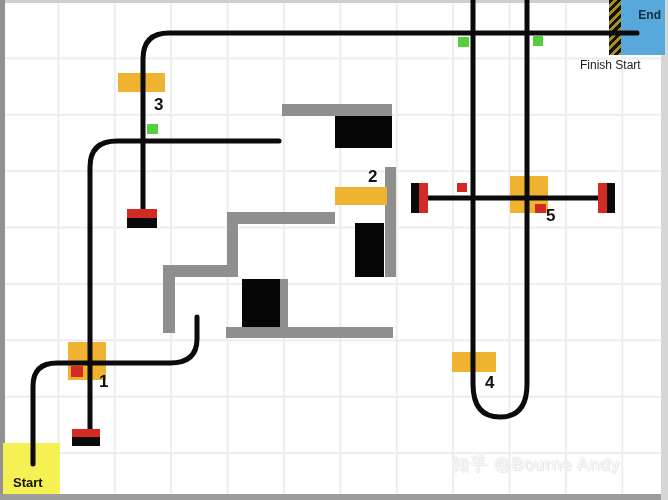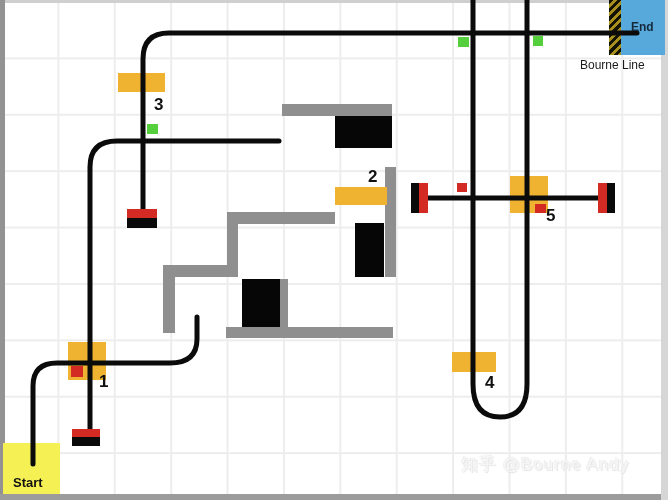--- a/index.html
+++ b/index.html
@@ -13,26 +13,26 @@
     font-family:"Liberation Sans",sans-serif;
   }
   .frame{position:absolute;z-index:0;}
   .frame.top{left:0;top:0;width:668px;height:3px;background:#cfcfcf;}
   .frame.left{left:0;top:0;width:5px;height:500px;background:#929292;}
   .frame.bottom{left:0;top:494px;width:668px;height:6px;background:#9c9c9c;}
   .frame.right{left:661px;top:0;width:7px;height:500px;background:#d6d6d6;}
   .start-box{position:absolute;left:3px;top:443px;width:57px;height:51px;background:#f5f155;z-index:1;}
   .start-label{position:absolute;left:13px;top:468px;font-size:13px;font-weight:700;color:#111;z-index:4;margin-top:7px;}
   .end-box{position:absolute;left:621px;top:0;width:44px;height:55px;background:#57a9dc;z-index:1;}
-  .end-label{position:absolute;left:631px;top:20px;width:30px;text-align:left;font-size:12px;font-weight:700;color:#16293b;z-index:4;}
+  .end-label{position:absolute;left:631px;top:8px;width:30px;text-align:right;font-size:12px;font-weight:700;color:#16293b;z-index:4;}
   .hatch{position:absolute;left:609px;top:0;width:12px;height:55px;z-index:1;
     background:repeating-linear-gradient(135deg,#141200 0 3px,#a8901f 3px 6px);}
   .finish-label{position:absolute;left:580px;top:58px;font-size:12px;color:#1c1c1c;z-index:4;}
   .watermark{position:absolute;left:452px;top:453px;font-size:17px;letter-spacing:1px;color:#f6f6f6;
-    text-shadow:1px 1px 1px #e2e2e2,-1px -1px 1px #ececec;z-index:4;padding-left:9px;}
+    text-shadow:1px 1px 1px #e2e2e2,-1px -1px 1px #ececec;z-index:4;}
   svg.course{position:absolute;left:0;top:0;z-index:2;}
 </style>
 </head>
 <body>
 
 <div class="canvas">
   <div class="frame top"></div>
   <div class="frame left"></div>
   <div class="frame bottom"></div>
   <div class="frame right"></div>
@@ -79,15 +79,15 @@
       <rect x="535" y="204" width="11" height="9" fill="#d32b23"></rect>
       <text x="99" y="387" fill="#111111" font-family="&quot;Liberation Sans&quot;, sans-serif" font-size="17" font-weight="700">1</text>
       <text x="368" y="182" fill="#111111" font-family="&quot;Liberation Sans&quot;, sans-serif" font-size="17" font-weight="700">2</text>
       <text x="154" y="110" fill="#111111" font-family="&quot;Liberation Sans&quot;, sans-serif" font-size="17" font-weight="700">3</text>
       <text x="485" y="388" fill="#111111" font-family="&quot;Liberation Sans&quot;, sans-serif" font-size="17" font-weight="700">4</text>
       <text x="546" y="221" fill="#111111" font-family="&quot;Liberation Sans&quot;, sans-serif" font-size="17" font-weight="700">5</text>
     </svg>
 
   <div class="start-label">Start</div>
   <div class="end-label">End</div>
-  <div class="finish-label">Bourne Line</div>
+  <div class="finish-label">Finish Start</div>
   <div class="watermark">知乎 @Bourne Andy</div>
 </div>
 
 </body></html>

